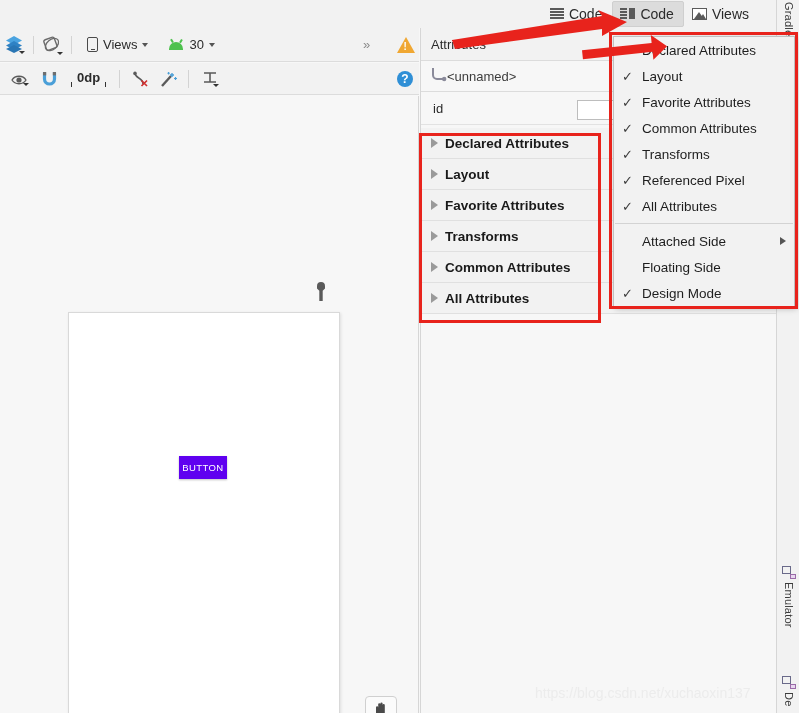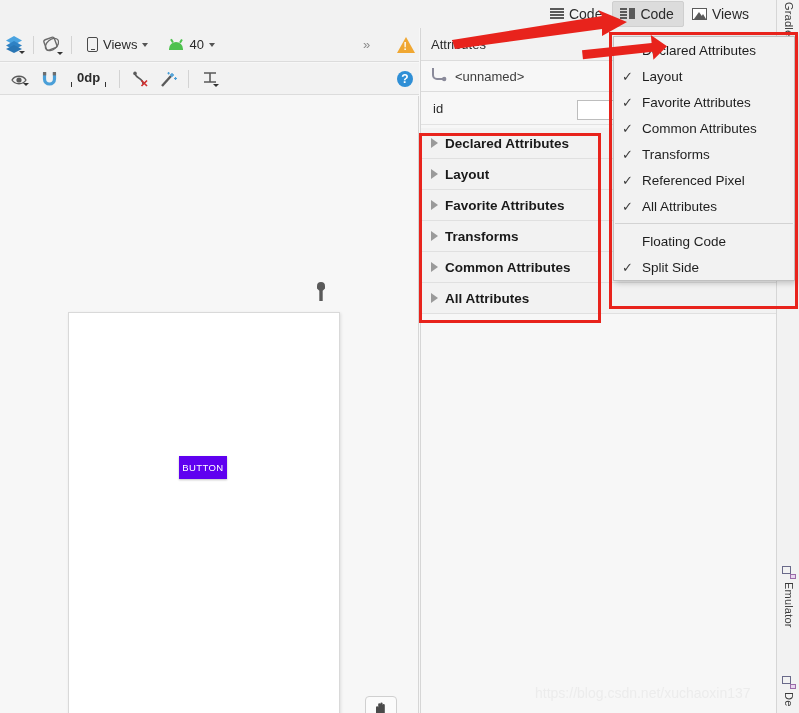--- a/index.html
+++ b/index.html
@@ -160,21 +160,21 @@
   
   .attrs {
     position: absolute; top: 0; left: 420px; width: 356px; height: 685px;
     background: #f7f7f7; border-left: 1px solid #d6d6d6;
   }
   .attrs-title {
     height: 33px; padding-left: 10px; display: flex; align-items: center;
     font-size: 13px; color: #2b2b2b; border-bottom: 1px solid #dcdcdc; background:#f2f2f2;
   }
   .attrs-comp {
-    height: 31px; padding-left: 10px; display: flex; align-items: center; gap: 8px;
+    height: 31px; padding-left: 10px; display: flex; align-items: center; 
     font-size: 13px; color: #3d3d3d; border-bottom: 1px solid #dcdcdc; background:#f7f7f7;
   }
   .attrs-id {
     height: 33px; padding-left: 12px; display: flex; align-items: center;
     font-size: 13px; color: #2b2b2b; border-bottom: 1px solid #e2e2e2;
   }
   .id-input {
     position: absolute; left: 156px; top: 72px; width: 190px; height: 20px;
     border: 1px solid #bdbdbd; background: #ffffff;
   }
@@ -280,21 +280,21 @@
         <span class="ic ic-phone"></span>
         <span class="tb-lbl">Views</span>
         <span class="caret"></span>
       </div>
       <div class="tb-item" style="margin-left:10px;">
         <span class="ic ic-android">
           <span class="an l"></span>
             <span class="an r"></span>
             <span class="head"></span>
         </span>
-        <span class="tb-lbl">40</span>
+        <span class="tb-lbl">30</span>
         <span class="caret"></span>
       </div>
       <div class="tb-item" style="position:absolute;left:358px;">
         <span class="chev2">»</span>
       </div>
       <div class="tb-item" style="position:absolute;left:392px;">
         <span class="warn-tri"></span>
       </div>
     </div>
 
@@ -460,25 +460,30 @@
     </div>
     <div class="menu-item">
       <span class="menu-check">✓</span>
       <span>All Attributes</span>
     </div>
 
     <div class="menu-sep"></div>
 
     <div class="menu-item">
       <span class="menu-check"></span>
-      <span>Floating Code</span>
-    </div>
-    <div class="menu-item">
-      <span class="menu-check">✓</span>
-      <span>Split Side</span>
+      <span>Attached Side</span>
+      <span class="submenu-arrow"></span>
+    </div>
+    <div class="menu-item">
+      <span class="menu-check"></span>
+      <span>Floating Side</span>
+    </div>
+    <div class="menu-item">
+      <span class="menu-check">✓</span>
+      <span>Design Mode</span>
     </div>
   </div>
 
   <div class="rail">
     <div class="rail-item rail-gradle">
       <span class="vtext">Gradle</span>
     </div>
     <div class="rail-item rail-emulator">
       <span class="mini-ico">
           <span class="m1"></span>

